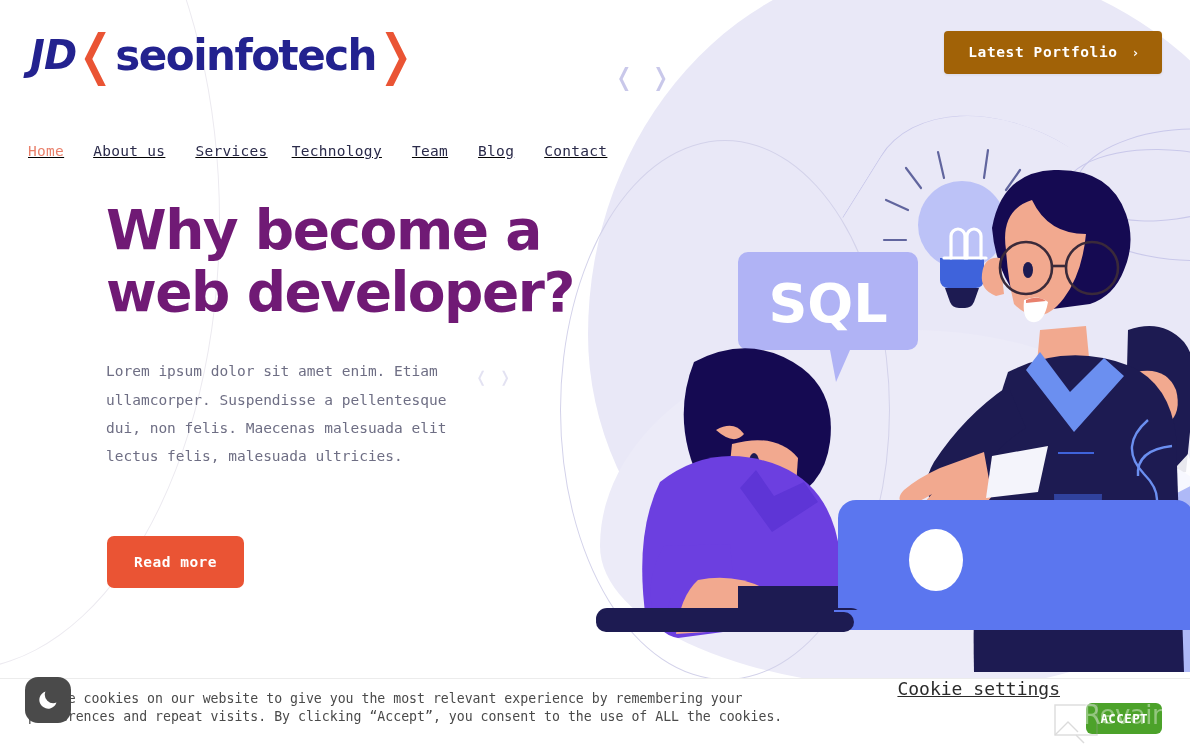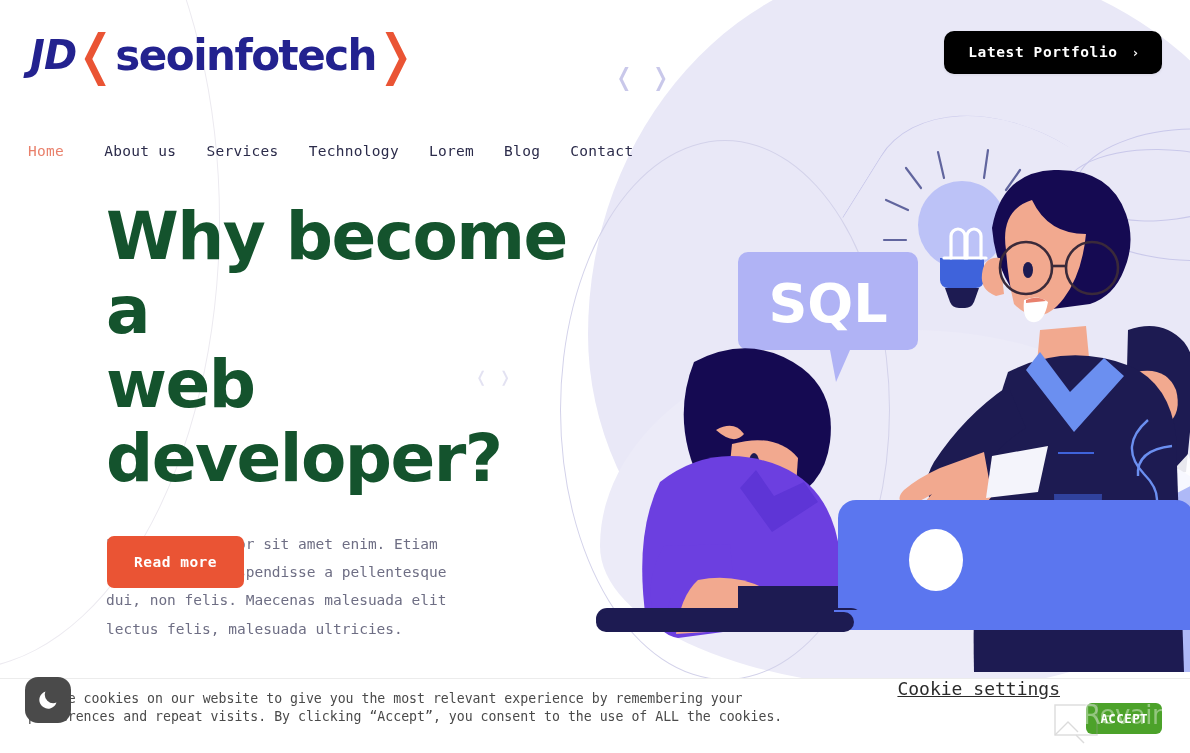--- a/index.html
+++ b/index.html
@@ -92,54 +92,54 @@
   }
   .logo-name {
     font-family:"DejaVu Sans", sans-serif;
     font-weight:bold; font-size:42px;
     color:#23228f; letter-spacing:-1.5px;
   }
 
   .portfolio-btn {
     position:absolute; right:28px; top:31px;
     z-index:30;
-    background:#000000; color:#fff;
-    border:none; border-radius:10px;
+    background:#a16207; color:#fff;
+    border:none; border-radius:4px;
     padding:13px 22px 14px 24px;
     font-family:"DejaVu Sans Mono", monospace;
     font-size:14.5px; font-weight:bold;
     letter-spacing:.6px;
     display:flex; align-items:center; gap:14px;
     cursor:pointer;
     box-shadow:0 1px 3px rgba(0,0,0,.08);
   }
   .portfolio-btn .chev { font-size:13px; font-weight:bold; }
 
   
   .nav {
     position:absolute; left:28px; top:143px;
-    z-index:20; display:flex; align-items:center;
+    z-index:20; display:flex; align-items:center;text-decoration:underline;
   }
   .nav a {
     font-family:"DejaVu Sans Mono", monospace;
     font-size:14.5px; color:#2b2b4a;
     text-decoration:none; letter-spacing:.3px;
     white-space:nowrap;
   }
   .nav a.active { color:#e9806b; }
 
   
   .hero {
     position:absolute; left:106px; top:200px;
     z-index:20; width:520px;
   }
   .hero h1 {
     font-family:"DejaVu Sans", sans-serif;
-    font-size:66px; line-height:1.12;
-    font-weight:bold; color:#14532d;
+    font-size:55px; line-height:1.12;
+    font-weight:bold; color:#701a75;
     letter-spacing:-1.5px;
   }
   .hero p {
     margin-top:34px;
     font-family:"DejaVu Sans Mono", monospace;
     font-size:14.5px; line-height:28.4px;
     color:#6e6e84; width:372px;
   }
   .cta-row {
     position:absolute; left:107px; top:536px;
@@ -338,24 +338,24 @@
     <span class="brk">❭</span>
   </div>
 
   <button class="portfolio-btn">
     <span>Latest Portfolio</span>
     <span class="chev">›</span>
   </button>
 
   <nav class="nav" id="main-nav">
       <a href="#" class="active">Home</a>
-      <a href="#" style="margin-left: 40px;">About us</a>
+      <a href="#" style="margin-left: 29px;">About us</a>
       <a href="#" style="margin-left: 30px;">Services</a>
-      <a href="#" style="margin-left: 30px;">Technology</a>
-      <a href="#" style="margin-left: 30px;">Lorem</a>
+      <a href="#" style="margin-left: 24px;">Technology</a>
+      <a href="#" style="margin-left: 30px;">Team</a>
       <a href="#" style="margin-left: 30px;">Blog</a>
       <a href="#" style="margin-left: 30px;">Contact</a>
     </nav>
 
   <div class="hero">
     <h1>
       <span>Why become a</span><br>
       <span>web developer?</span>
     </h1>
     <p>Lorem ipsum dolor sit amet enim. Etiam ullamcorper. Suspendisse a pellentesque dui, non felis. Maecenas malesuada elit lectus felis, malesuada ultricies.</p>

